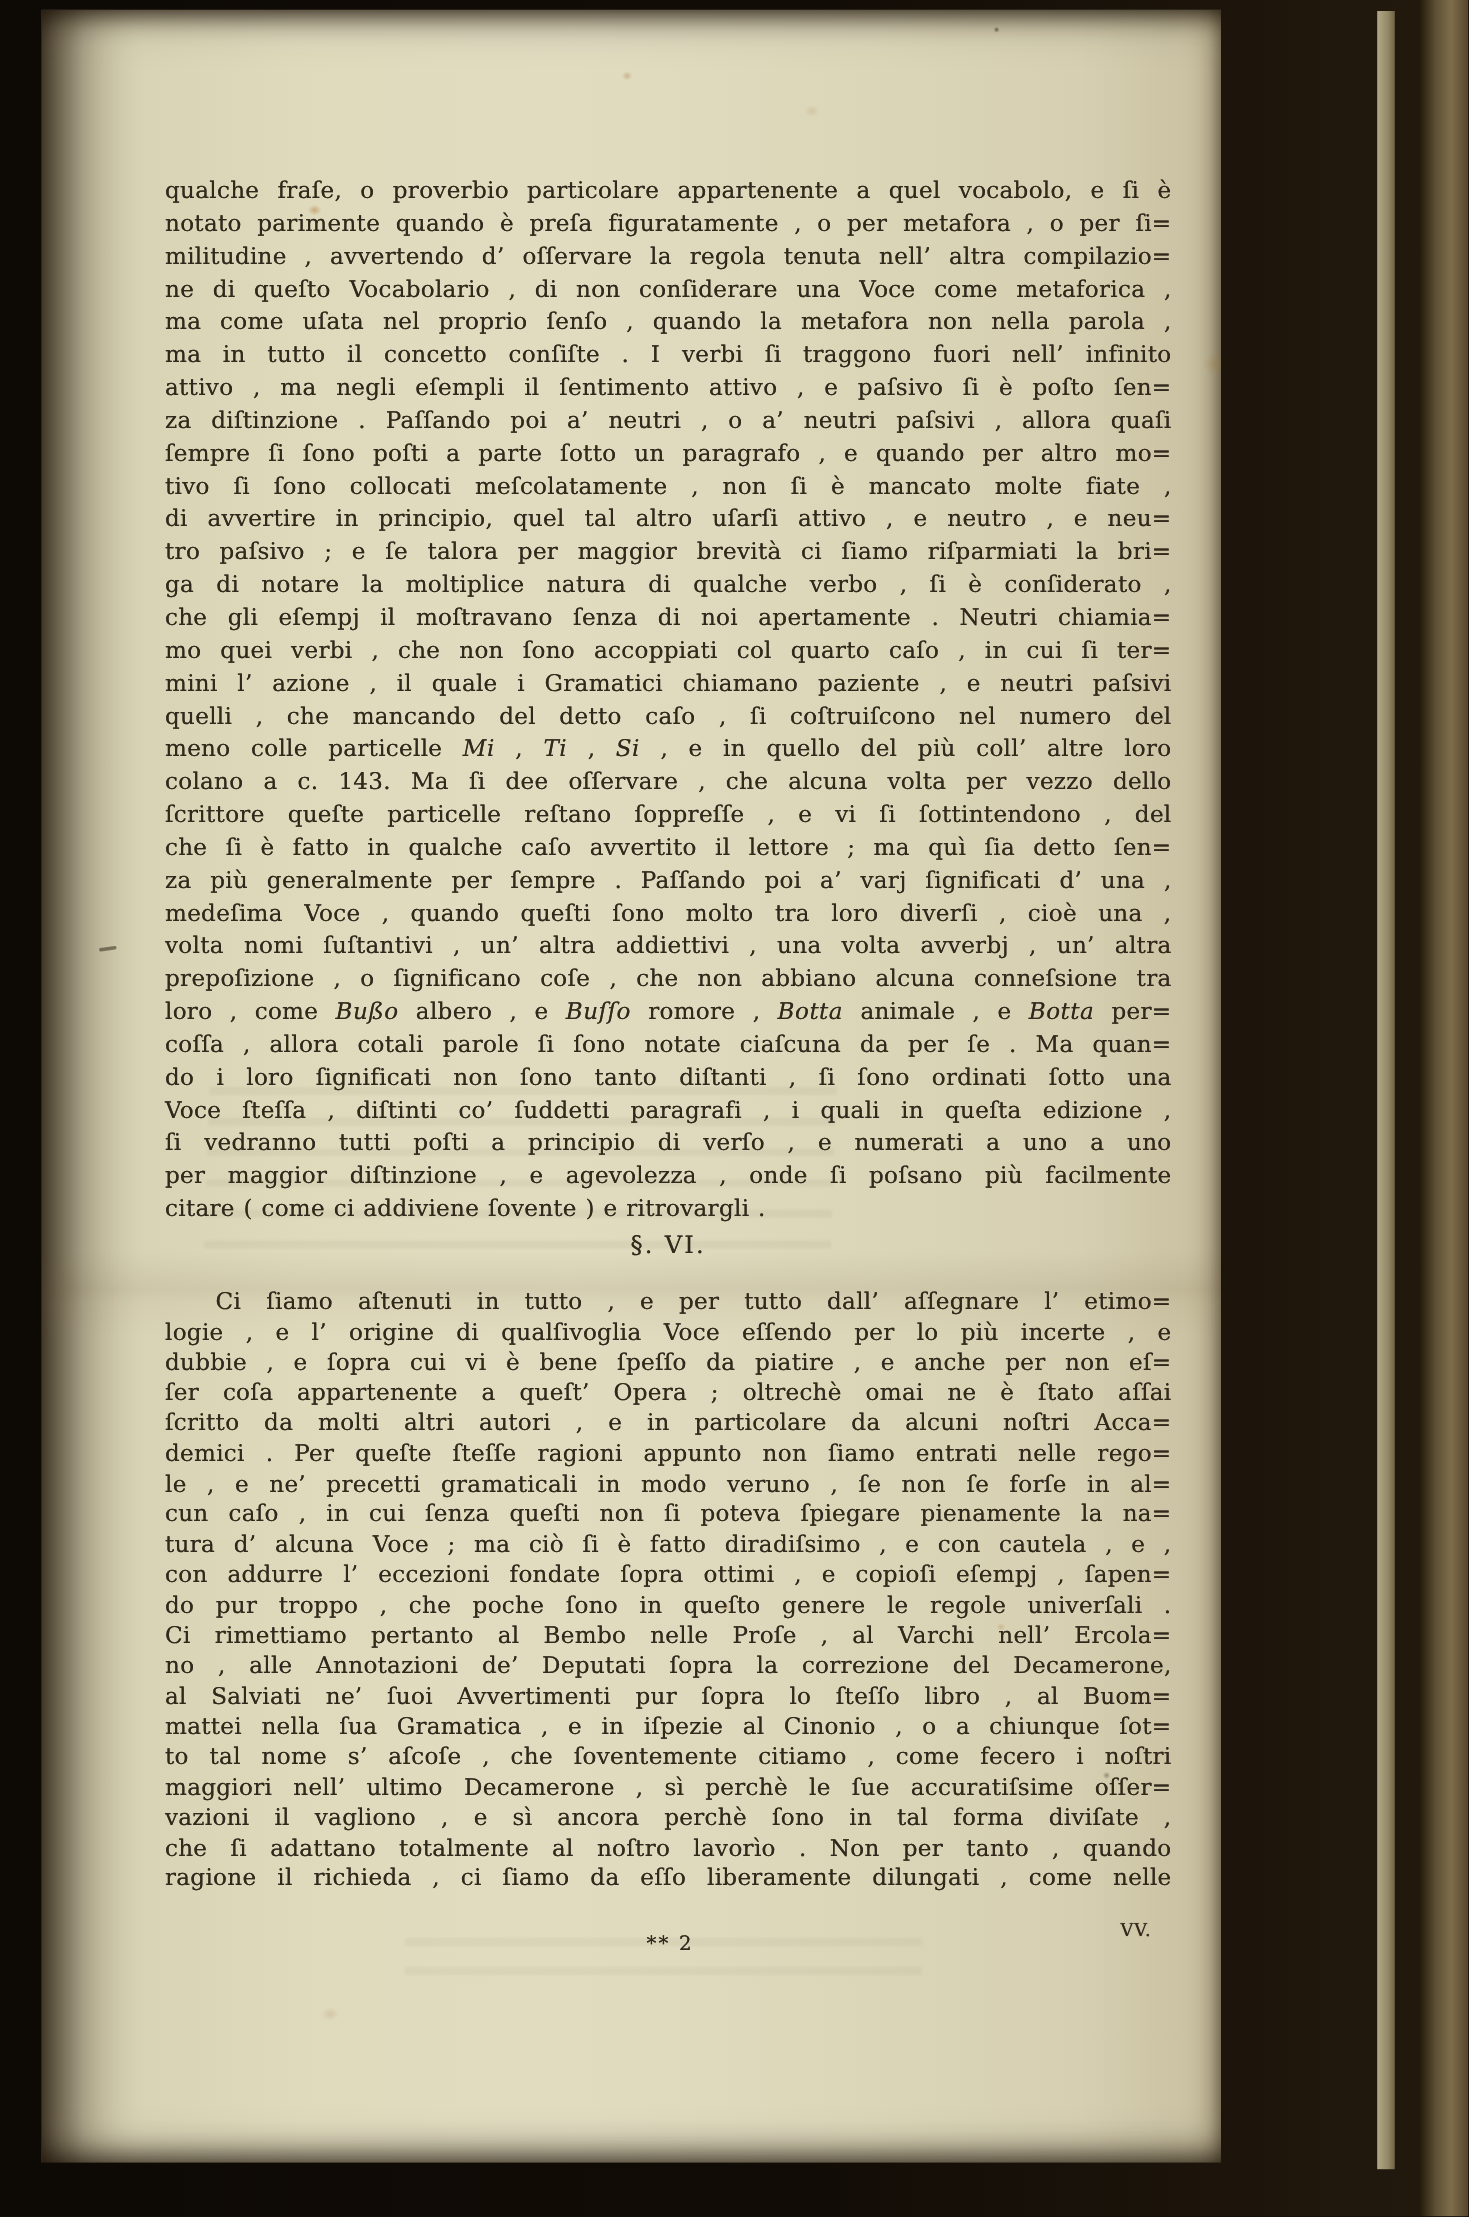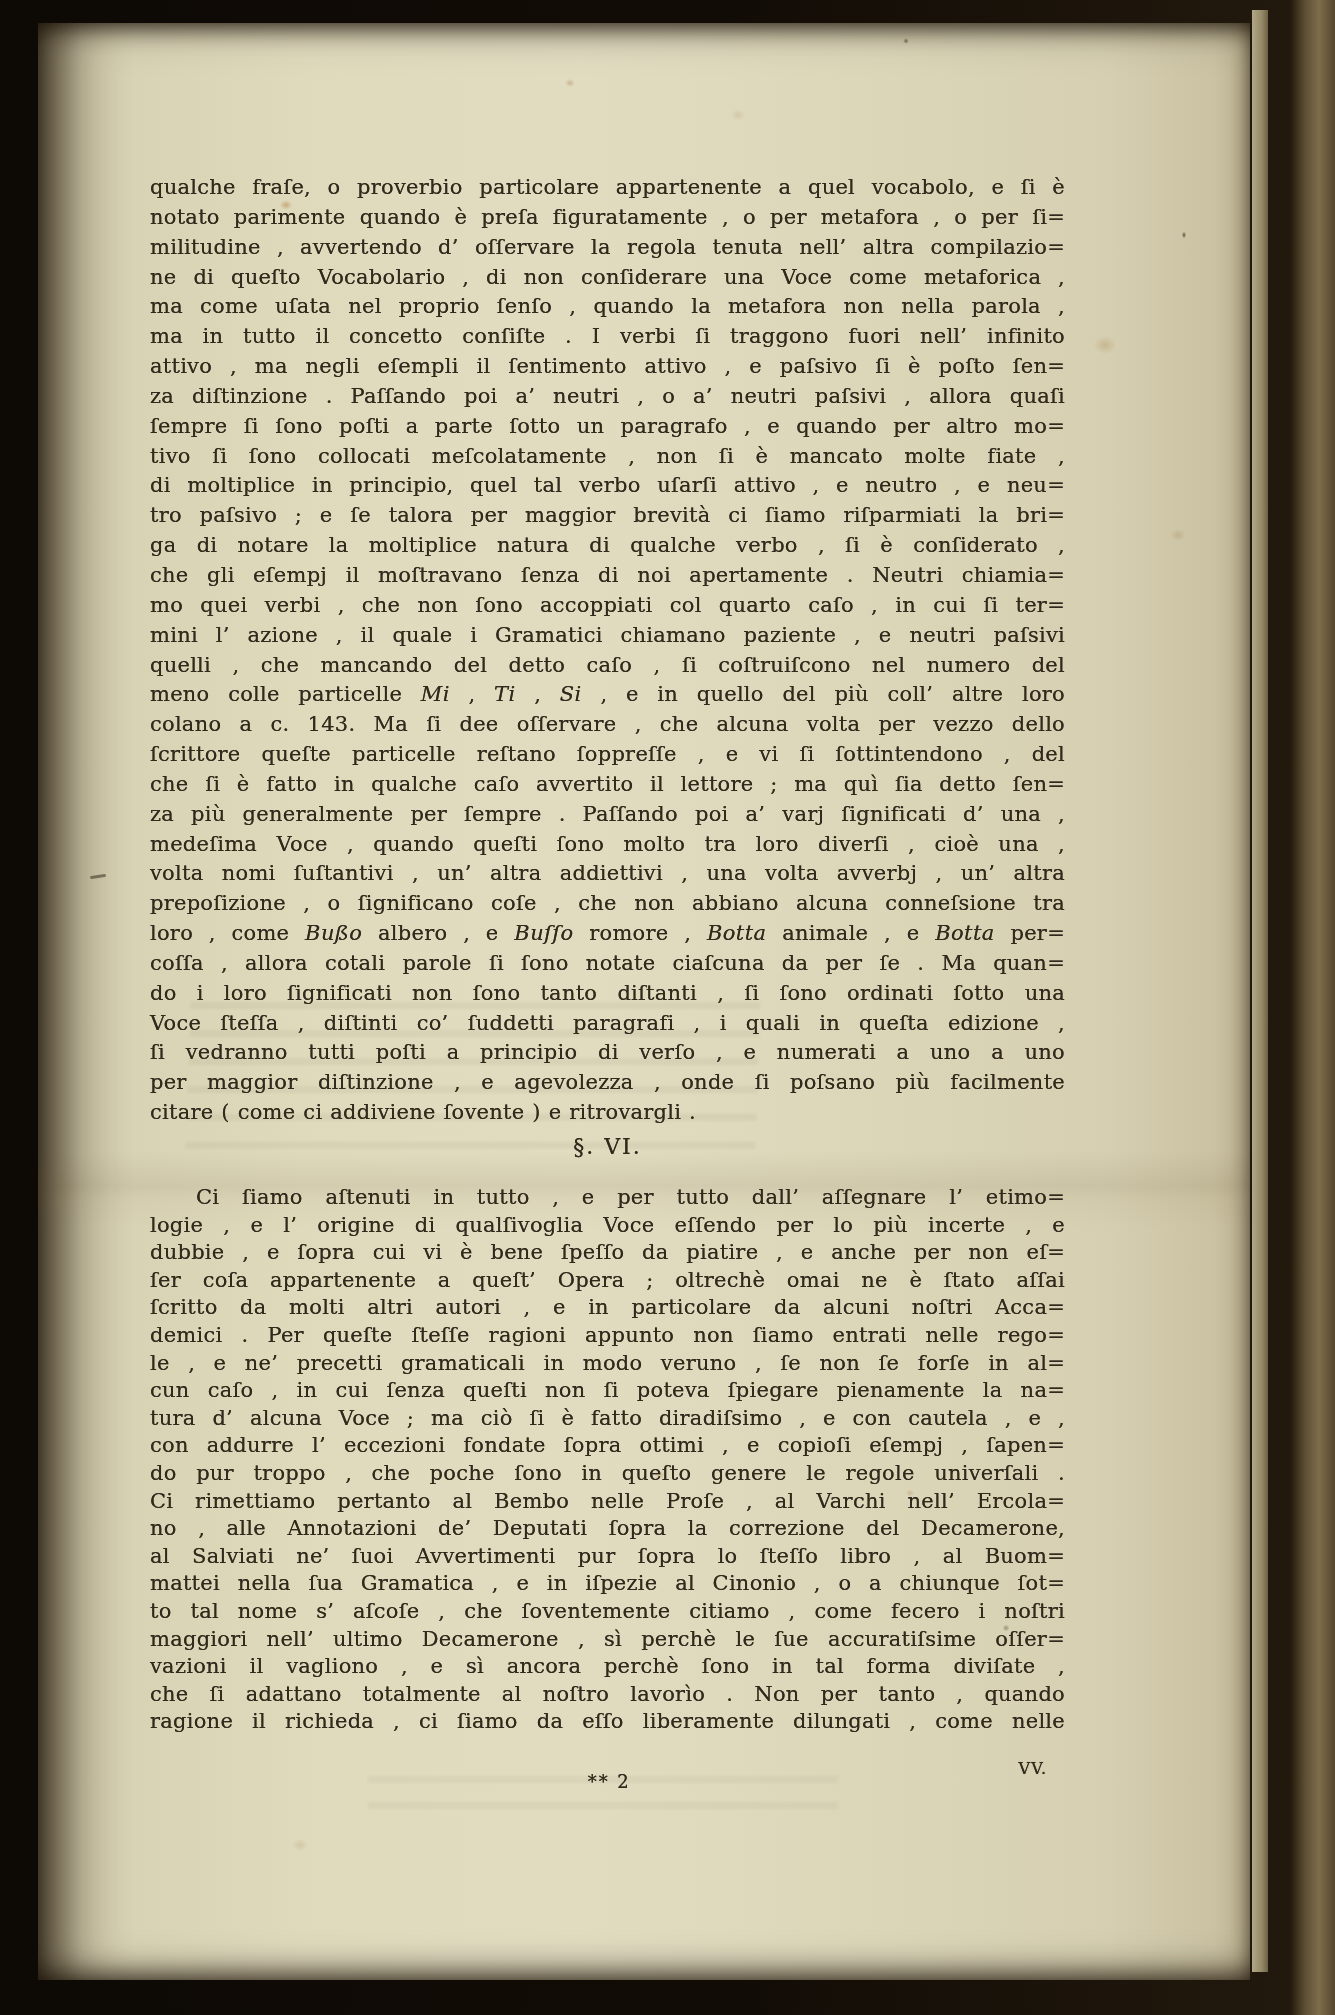--- a/index.html
+++ b/index.html
@@ -2,21 +2,21 @@
 <html><head>
 <meta charset="utf-8">
 <style>
   html,body{margin:0;padding:0;background:#15100a;}
   .scene{
     position:relative;width:1335px;height:2015px;overflow:hidden;
     background:linear-gradient(90deg,#0d0905 0%,#120c06 55%,#1a130a 78%,#241a0e 100%);
     font-family:"DejaVu Serif","Liberation Serif",serif;
   }
   .page{
-    position:absolute;left:38px;top:23px;width:1212px;height:1957px;
+    position:absolute;left:38px;top:9px;width:1072px;height:1957px;
     background:
       linear-gradient(90deg,#a99f7f 0%,#cfc8a9 3.5%,#d9d3b5 8%,#e0dabd 22%,#e1dbc0 45%,#dcd6b9 70%,#d6cfb1 88%,#cac2a2 97%,#b7ae8e 100%);
     box-shadow:
       inset 0 16px 24px -12px rgba(22,13,4,.85),
       inset 0 -18px 28px -14px rgba(22,13,4,.8),
       inset 42px 0 64px -26px rgba(24,14,5,.88),
       inset -10px 0 22px -12px rgba(70,52,28,.55);
   }
   .spots{
     position:absolute;inset:0;pointer-events:none;
@@ -99,21 +99,21 @@
           <div class="line">qualche fraſe, o proverbio particolare appartenente a quel vocabolo, e ſi è</div>
           <div class="line">notato parimente quando è preſa figuratamente , o per metafora , o per ſi=</div>
           <div class="line">militudine , avvertendo d’ oſſervare la regola tenuta nell’ altra compilazio=</div>
           <div class="line">ne di queſto Vocabolario , di non conſiderare una Voce come metaforica ,</div>
           <div class="line">ma come uſata nel proprio ſenſo , quando la metafora non nella parola ,</div>
           <div class="line">ma in tutto il concetto conſiſte . I verbi ſi traggono fuori nell’ infinito</div>
           <div class="line">attivo , ma negli eſempli il ſentimento attivo , e paſsivo ſi è poſto ſen=</div>
           <div class="line">za diſtinzione . Paſſando poi a’ neutri , o a’ neutri paſsivi , allora quaſi</div>
           <div class="line">ſempre ſi ſono poſti a parte ſotto un paragrafo , e quando per altro mo=</div>
           <div class="line">tivo ſi ſono collocati meſcolatamente , non ſi è mancato molte fiate ,</div>
-          <div class="line">di moltiplice in principio, quel tal verbo uſarſi attivo , e neutro , e neu=</div>
+          <div class="line">di avvertire in principio, quel tal altro uſarſi attivo , e neutro , e neu=</div>
           <div class="line">tro paſsivo ; e ſe talora per maggior brevità ci ſiamo riſparmiati la bri=</div>
           <div class="line">ga di notare la moltiplice natura di qualche verbo , ſi è conſiderato ,</div>
           <div class="line">che gli eſempj il moſtravano ſenza di noi apertamente . Neutri chiamia=</div>
           <div class="line">mo quei verbi , che non ſono accoppiati col quarto caſo , in cui ſi ter=</div>
           <div class="line">mini l’ azione , il quale i Gramatici chiamano paziente , e neutri paſsivi</div>
           <div class="line">quelli , che mancando del detto caſo , ſi coſtruiſcono nel numero del</div>
           <div class="line">meno colle particelle <i>Mi</i> , <i>Ti</i> , <i>Si</i> , e in quello del più coll’ altre loro</div>
           <div class="line">colano a c. 143. Ma ſi dee oſſervare , che alcuna volta per vezzo dello</div>
           <div class="line">ſcrittore queſte particelle reſtano ſoppreſſe , e vi ſi ſottintendono , del</div>
           <div class="line">che ſi è fatto in qualche caſo avvertito il lettore ; ma quì ſia detto ſen=</div>

